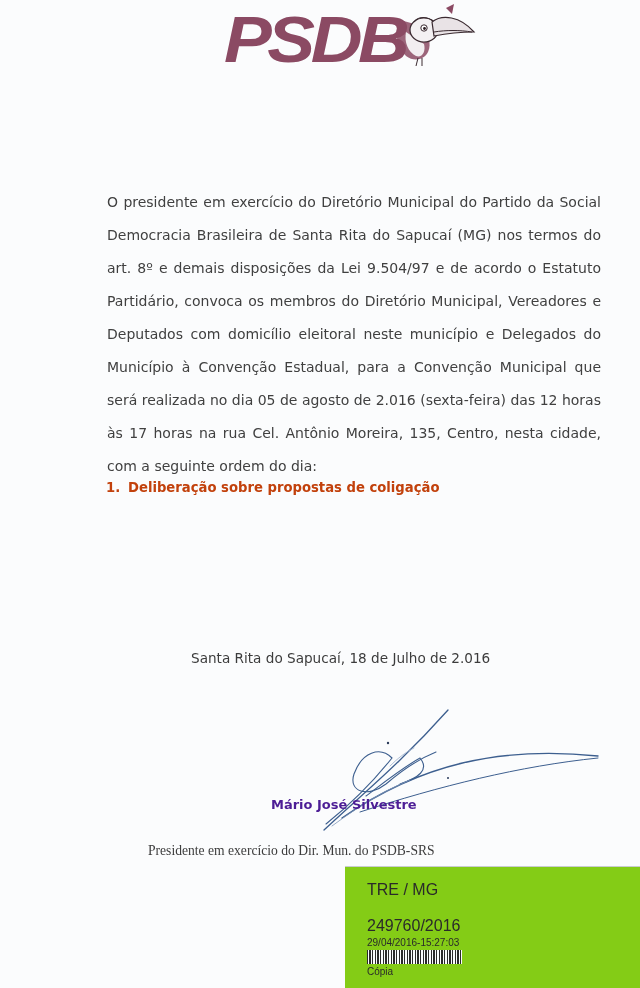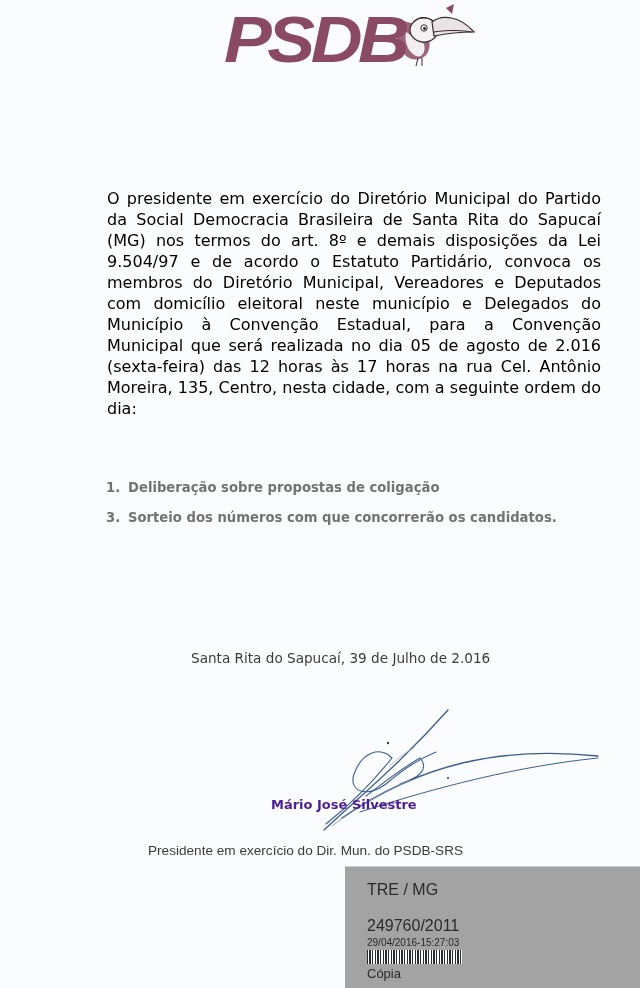--- a/index.html
+++ b/index.html
@@ -53,37 +53,37 @@
       top: 0px;
       width: 90px;
       height: 66px;
     }
     .body-text {
       position: absolute;
       left: 107px;
       top: 172px;
       width: 494px;
       font-family: "DejaVu Sans", sans-serif;
-      font-size: 16px;
-      line-height: 21px;
+      font-size: 14px;
+      line-height: 33px;
       text-align: justify;
       text-align-last: left;
-      color: #000000;
+      color: #404040;
     }
     .agenda {
       position: absolute;
       left: 106px;
       top: 480px;
       margin: 0;
       padding: 0;
       list-style: none;
       font-family: "DejaVu Sans", sans-serif;
       font-weight: bold;
       font-size: 13.2px;
-      color: #737373;
+      color: #c2410c;
     }
     .agenda li {
       height: 29.5px;
       white-space: nowrap;
     }
     .agenda .num {
       display: inline-block;
       width: 22px;
     }
     .place-date {
@@ -109,33 +109,33 @@
       font-family: "DejaVu Sans", sans-serif;
       font-weight: bold;
       font-size: 13px;
       color: #4c1d95;
       white-space: nowrap;
     }
     .signer-role {
       position: absolute;
       left: 148px;
       top: 843px;
-      font-family: Liberation Sans, sans-serif;
+      font-family: Liberation Serif, serif;
       font-size: 13.6px;
       color: #3c3c3c;
       white-space: nowrap;
     }
     .stamp {
       position: absolute;
       left: 345px;
       top: 866px;
       width: 295px;
       height: 122px;
       border-top: 1px solid #c9ccd0;
-      background: #a3a3a3;
+      background: #84cc16;
     }
     .stamp-line {
       position: absolute;
       left: 22px;
       font-family: "Liberation Sans", sans-serif;
       color: #2a2a2a;
       white-space: nowrap;
     }
     .stamp-title { top: 14px; font-size: 16px; }
     .stamp-zone { top: 33px; font-size: 14.5px; }
@@ -145,21 +145,21 @@
       position: absolute;
       left: 22px;
       top: 83px;
       width: 95px;
       height: 14px;
       background: repeating-linear-gradient(90deg,
         #2a2a2a 0px, #2a2a2a 1px, #fafbfc 1px, #fafbfc 2px,
         #2a2a2a 2px, #2a2a2a 4px, #fafbfc 4px, #fafbfc 5px,
         #2a2a2a 5px, #2a2a2a 6px, #fafbfc 6px, #fafbfc 8px);
     }
-    .stamp-copy { top: 99px; font-size: 13px; }
+    .stamp-copy { top: 99px; font-size: 10px; }
   </style>
 </head>
 <body>
 
 <div class="logo">
   <div class="logo-text">PSDB</div>
   <svg class="toucan" viewBox="0 0 90 66">
 
     <path d="M12 18 C6 28 8 44 18 54 C26 60 36 58 40 50 C44 42 40 30 34 24 Z" fill="#8b4a63" opacity="0.85"></path>
     <path d="M18 30 C16 40 20 50 28 54 C34 56 38 50 36 42 Z" fill="#f2eef0"></path>
@@ -178,43 +178,40 @@
     <path d="M30 56 L28 64 M34 56 L34 64" stroke="#3a2a30" stroke-width="1"></path>
   </svg>
 </div>
 
 <p class="body-text">O presidente em exercício do Diretório Municipal do Partido da Social Democracia Brasileira de Santa Rita do Sapucaí (MG) nos termos do art. 8º e demais disposições da Lei 9.504/97 e de acordo o Estatuto Partidário, convoca os membros do Diretório Municipal, Vereadores e Deputados com domicílio eleitoral neste município e Delegados do Município à Convenção Estadual, para a Convenção Municipal que será realizada no dia 05 de agosto de 2.016 (sexta-feira) das 12 horas às 17 horas na rua Cel. Antônio Moreira, 135, Centro, nesta cidade, com a seguinte ordem do dia:</p>
 
 <ol class="agenda">
   <li>
     <span class="num">1.</span><span>Deliberação sobre propostas de coligação</span>
   </li>
-  <li>
-    <span class="num">3.</span><span>Sorteio dos números com que concorrerão os candidatos.</span>
-  </li>
 </ol>
 
-<div class="place-date">Santa Rita do Sapucaí, 39 de Julho de 2.016</div>
+<div class="place-date">Santa Rita do Sapucaí, 18 de Julho de 2.016</div>
 
 <svg class="signature" viewBox="0 0 330 140">
   <g fill="none" stroke="#3d5f8f" stroke-linecap="round">
     <path d="M54 130 C90 96 130 64 178 10" stroke-width="1.3"></path>
     <path d="M56 124 C86 100 106 78 122 58 C110 46 92 52 84 74 C78 92 98 98 116 84 C130 72 146 60 166 52" stroke-width="1.1"></path>
     <path d="M96 96 C112 84 132 68 150 58 C160 70 148 78 130 84" stroke-width="1.1"></path>
     <path d="M72 118 C150 64 230 46 328 56" stroke-width="1.4"></path>
     <path d="M90 112 C170 86 250 66 328 58" stroke-width="1"></path>
     <path d="M62 126 C92 104 112 92 140 80" stroke-width="0.8" stroke="#7d95b8"></path>
     <path d="M120 66 C128 58 136 52 144 48" stroke-width="0.8" stroke="#9aafcc"></path>
   </g>
   <circle cx="118" cy="43" r="1.2" fill="#2a3a5a"></circle>
   <circle cx="178" cy="78" r="1" fill="#2a3a5a"></circle>
 </svg>
 
 <div class="signer-name">Mário José Silvestre</div>
 <div class="signer-role">Presidente em exercício do Dir. Mun. do PSDB-SRS</div>
 
 <div class="stamp">
   <div class="stamp-line stamp-title">TRE / MG</div>
-  <div class="stamp-line stamp-protocol">249760/2011</div>
+  <div class="stamp-line stamp-protocol">249760/2016</div>
   <div class="stamp-line stamp-datetime">29/04/2016-15:27:03</div>
   <div class="stamp-barcode"></div>
   <div class="stamp-line stamp-copy">Cópia</div>
 </div>
 
 </body></html>

